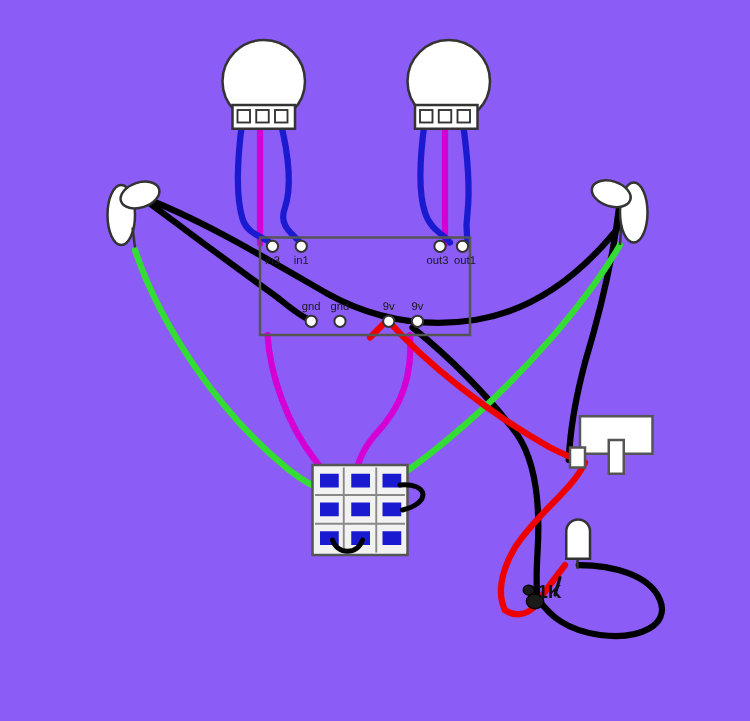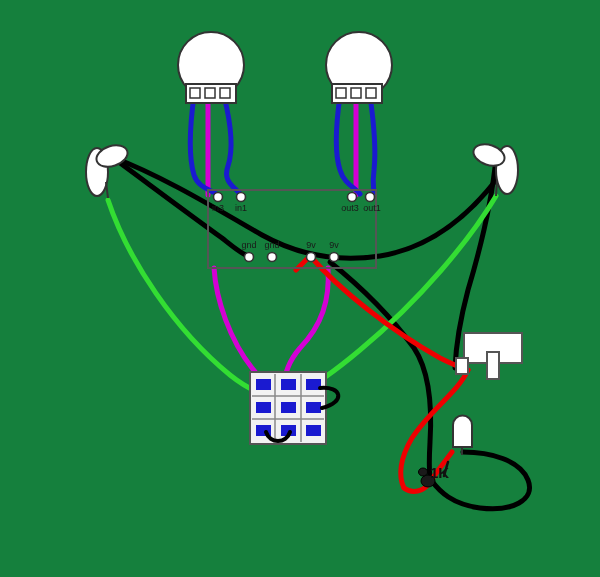--- a/index.html
+++ b/index.html
@@ -8,21 +8,21 @@
     padding: 0;
     background: #ffffff;
   }
   body {
     font-family: "Liberation Sans", sans-serif;
   }
   #stage {
     position: relative;
     width: 600px;
     height: 577px;
-    background: #15803d;
+    background: #8b5cf6;
     overflow: hidden;
   }
   #diagram {
     position: absolute;
     left: 0;
     top: 0;
     width: 600px;
     height: 577px;
     display: block;
   }

